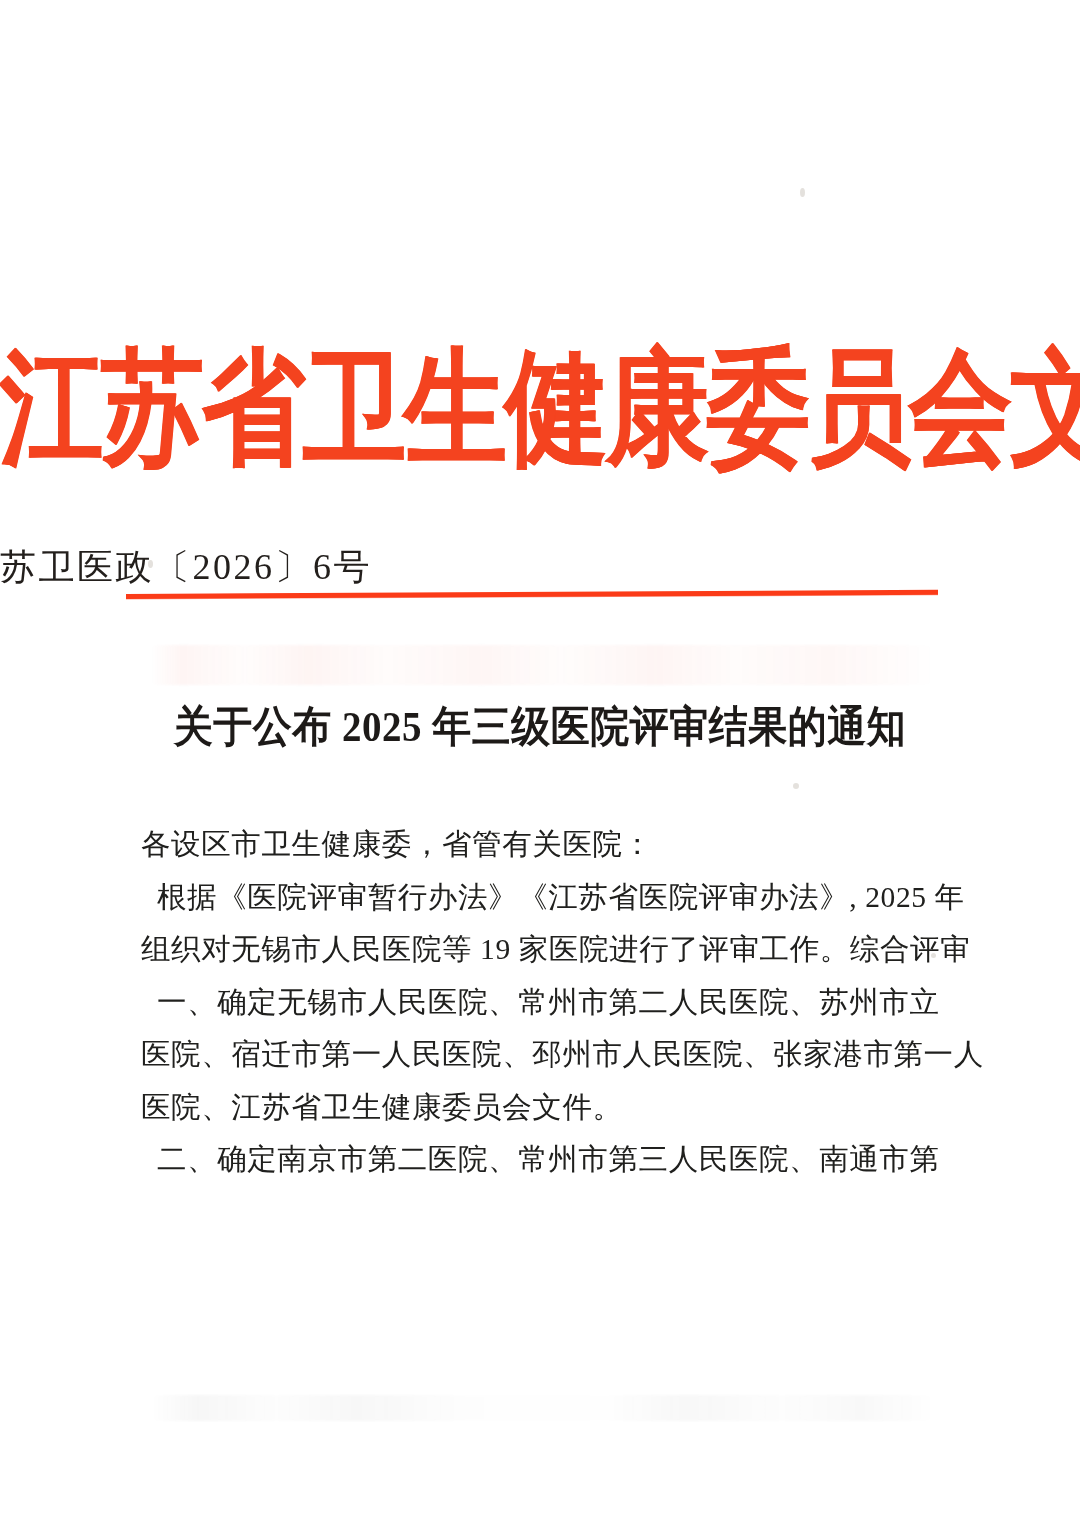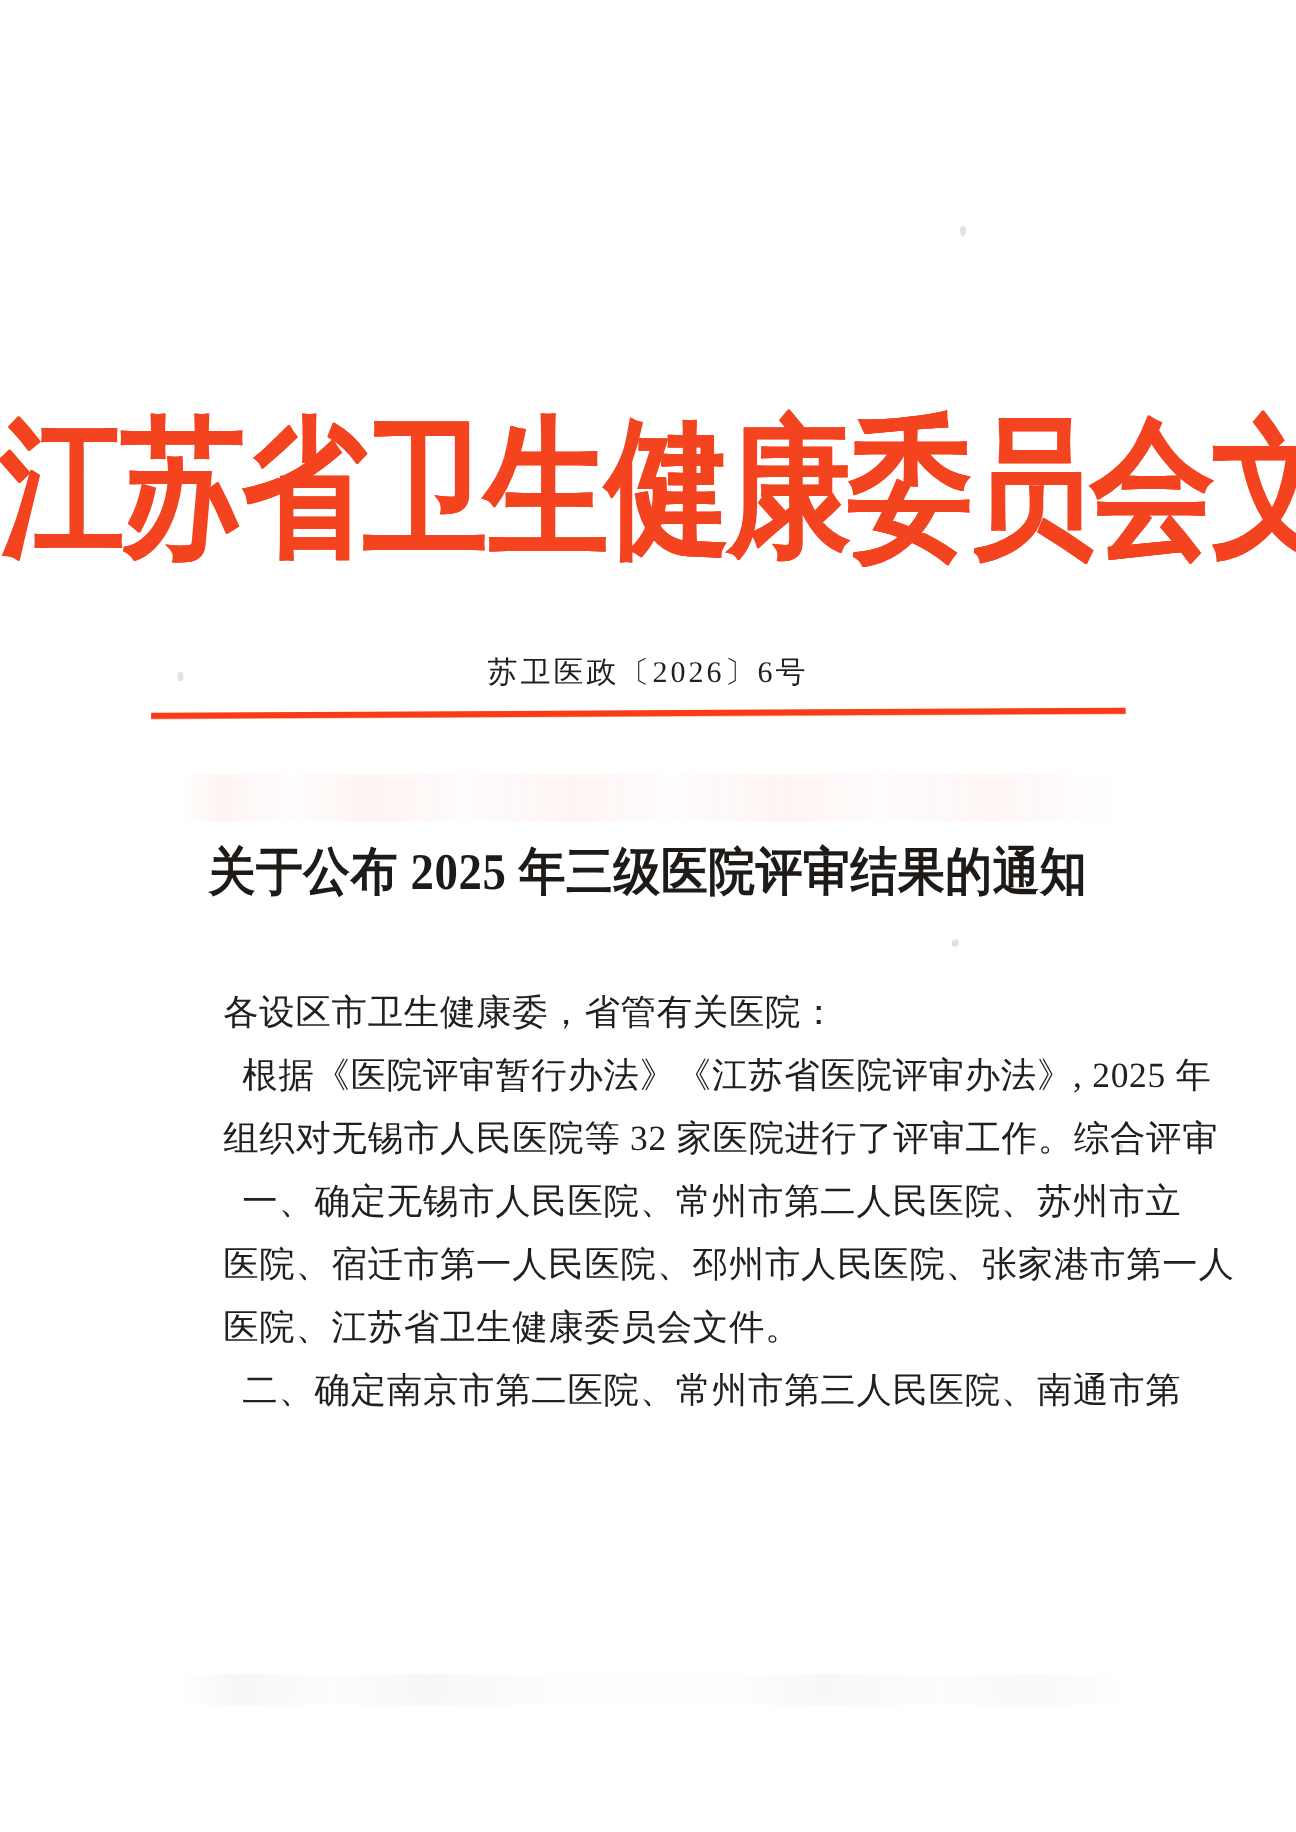--- a/index.html
+++ b/index.html
@@ -85,23 +85,23 @@
     transform-origin: center top;
     text-shadow: 0.6px 0 0 #f4431f, -0.6px 0 0 #f4431f;
   }
 
   
   .doc-number {
     position: absolute;
     left: 0;
     right: 0;
     top: 543px;
-    text-align: center;
+    text-align: left;
     color: #231f1c;
-    font-size: 25px;
+    font-size: 36px;
     letter-spacing: 2.5px;
     font-family: "Liberation Serif", "DejaVu Serif", serif;
   }
 
   
   .red-rule {
     position: absolute;
     left: 126px;
     top: 594px;
     width: 812px;
@@ -135,21 +135,20 @@
     top: 818px;
     width: 812px;
   }
   .body-line {
     color: #20201e;
     font-size: 29.5px;
     line-height: 52.5px;
     letter-spacing: 0.6px;
     white-space: pre;
     font-family: "Liberation Serif", "DejaVu Serif", serif;
-    margin-left: 45px;
   }
 </style>
 </head>
 <body>
 
 <div class="page">
 
   <div class="ghost-band ghost-masthead"></div>
   <div class="ghost-band ghost-b"></div>
   <div class="speck" style="left:800px; top:188px; width:5px; height:9px;"></div>
@@ -161,20 +160,20 @@
 
   <div class="doc-number">苏卫医政〔2026〕6号</div>
 
   <div class="red-rule"></div>
 
   <div class="doc-title">关于公布 2025 年三级医院评审结果的通知</div>
 
   <div class="body-block">
     <div class="body-line">各设区市卫生健康委，省管有关医院：</div>
     <div class="body-line">  根据《医院评审暂行办法》《江苏省医院评审办法》, 2025 年</div>
-    <div class="body-line">组织对无锡市人民医院等 32 家医院进行了评审工作。综合评审</div>
+    <div class="body-line">组织对无锡市人民医院等 19 家医院进行了评审工作。综合评审</div>
     <div class="body-line">  一、确定无锡市人民医院、常州市第二人民医院、苏州市立</div>
     <div class="body-line">医院、宿迁市第一人民医院、邳州市人民医院、张家港市第一人</div>
     <div class="body-line">医院、江苏省卫生健康委员会文件。</div>
     <div class="body-line">  二、确定南京市第二医院、常州市第三人民医院、南通市第</div>
   </div>
 
 </div>
 
 </body></html>

